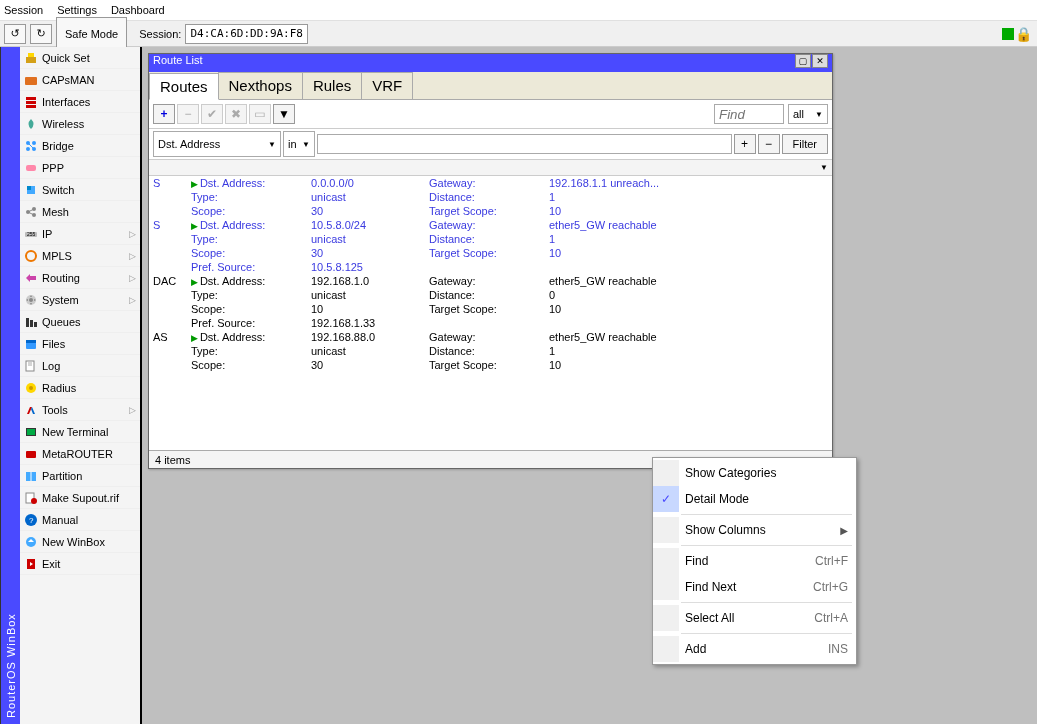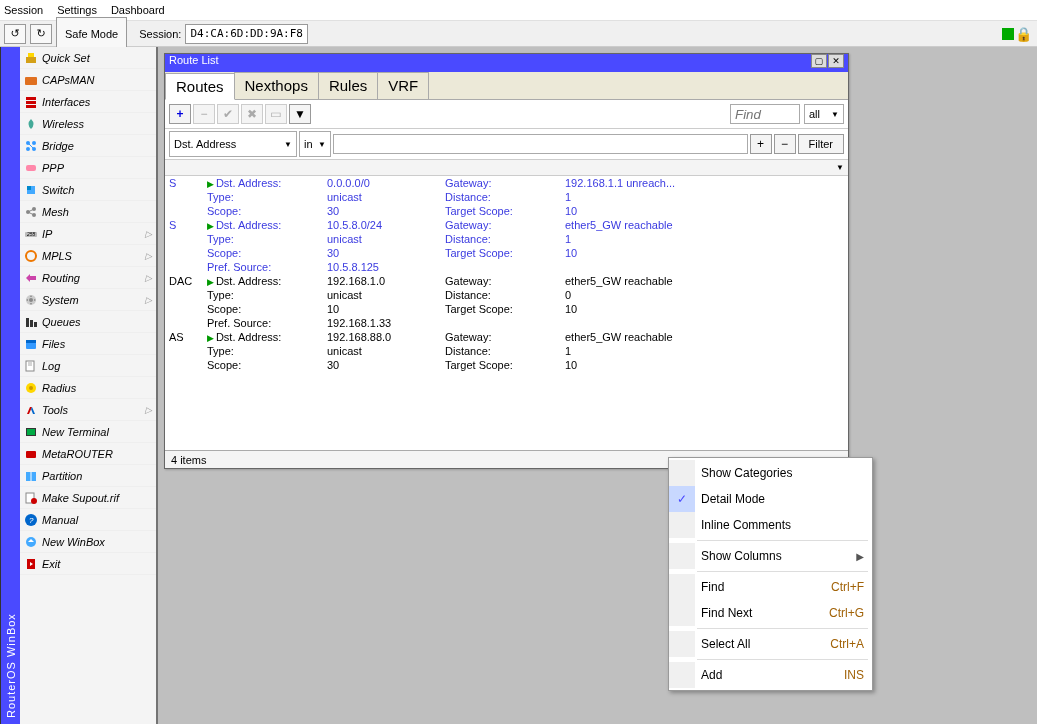--- a/index.html
+++ b/index.html
@@ -8,21 +8,21 @@
 .menubar span { cursor: default; }
 .toolbar { height: 26px; background: #f0f0f0; border-bottom: 1px solid #ccc; display: flex; align-items: center; padding: 0 4px; gap: 4px; }
 .tbtn { height: 20px; min-width: 22px; border: 1px solid #999; background: #f8f8f8; font-size: 11px; padding: 0 4px; cursor: pointer; display: inline-flex; align-items: center; justify-content: center; }
 .session-box { border: 1px solid #999; background: #fff; height: 20px; padding: 0 4px; display: inline-flex; align-items: center; font-family: monospace; font-size: 11px; }
 .toolbar-right { margin-left: auto; display: flex; gap: 2px; align-items: center; }
 .icon-sq { width: 12px; height: 12px; }
 .icon-green { background: #0a0; }
 .icon-lock { color: #d4a017; font-size: 14px; }
 .main { display: flex; height: calc(100% - 47px); }
 .vtab { width: 20px; background: #4a4aff; color: #fff; writing-mode: vertical-rl; transform: rotate(180deg); text-align: center; font-size: 11px; letter-spacing: 1px; padding: 6px 2px; border-right: 1px solid #333; display: flex; align-items: center; justify-content: flex-start; }
-.sidebar { width: 138px; background: #f4f4f4; border-right: 2px solid #737373; overflow-y: auto; font-style: italic; }
+.sidebar { width: 122px; background: #f4f4f4; border-right: 2px solid #000000; overflow-y: auto; }
 .sb-item { display: flex; align-items: center; height: 22px; padding: 0 4px; gap: 4px; cursor: default; border-bottom: 1px solid #eee; position: relative; }
 .sb-icon { width: 14px; height: 14px; flex-shrink: 0; display: inline-flex; align-items: center; justify-content: center; font-size: 10px; }
 .sb-sub { margin-left: auto; color: #999; font-size: 9px; }
 .content { flex: 1; background: #bfbfbf; position: relative; padding: 6px; }
 .window { width: 685px; background: #fff; border: 1px solid #666; box-shadow: 1px 1px 2px rgba(0,0,0,0.2); }
 .titlebar { height: 18px; background: #4a4aff; color: #fff; display: flex; padding: 0 4px; font-size: 11px; }
 .titlebtns { margin-left: auto; display: flex; }
 .titlebtn { width: 16px; height: 14px; border: 1px solid #888; background: #ddd; color: #000; font-size: 9px; display: flex; align-items: center; justify-content: center; margin-left: 1px; cursor: pointer; }
 .tabs { display: flex; border-bottom: 1px solid #aaa; background: #ece9d8; }
 .tab { padding: 4px 10px; border: 1px solid #aaa; border-bottom: none; background: #ece9d8; margin-right: -1px; cursor: pointer; font-size: 15px; }
@@ -41,21 +41,21 @@
 .route-row { display: grid; grid-template-columns: 38px 120px 118px 120px 200px; padding: 1px 4px; }
 .route-row.blue { color: #3a3ae0; }
 .flag-col { }
 .flagmark { color: #090; font-size: 9px; margin-right: 2px; }
 .statusbar { border-top: 1px solid #aaa; padding: 2px 6px; height: 18px; display: flex; align-items: center; font-size: 11px; background: #f4f4f4; }
 .context-menu { position: absolute; left: 510px; top: 410px; width: 205px; background: #fff; border: 1px solid #999; box-shadow: 2px 2px 4px rgba(0,0,0,0.3); font-size: 12px; padding: 2px 0; }
 .cm-item { display: flex; align-items: center; height: 26px; padding: 0 8px 0 32px; position: relative; cursor: default; }
 .cm-check { position: absolute; left: 6px; color: #4a4aff; font-size: 12px; width: 20px; text-align: center; background: #c8d8ff; height: 100%; display: flex; align-items: center; justify-content: center; left: 0; width: 26px; }
 .cm-item.nochk::before { content: ""; position: absolute; left: 0; top: 0; width: 26px; height: 100%; background: #f0f0f0; }
 .cm-sep { height: 1px; background: #ddd; margin: 2px 4px 2px 28px; }
-.cm-shortcut { margin-left: auto; color: #a16207; }
+.cm-shortcut { margin-left: auto; color: #737373; }
 .cm-sub { margin-left: auto; color: #555; font-size: 10px;}
 svg { display: block; }
 </style>
 </head>
 <body>
 
 <div class="menubar">
   <span>Session</span>
   <span>Settings</span>
   <span>Dashboard</span>
@@ -454,23 +454,20 @@
     </div>
 
     <div class="context-menu" id="cmenu">
         <div class="cm-item nochk">
           <span>Show Categories</span>
         </div>
         <div class="cm-item">
           <span class="cm-check">✓</span>
           <span>Detail Mode</span>
         </div>
-        <div class="cm-item nochk">
-          <span>Inline Comments</span>
-        </div>
         <div class="cm-sep"></div>
         <div class="cm-item nochk">
           <span>Show Columns</span>
           <span class="cm-sub">▶</span>
         </div>
         <div class="cm-sep"></div>
         <div class="cm-item nochk">
           <span>Find</span>
           <span class="cm-shortcut">Ctrl+F</span>
         </div>

